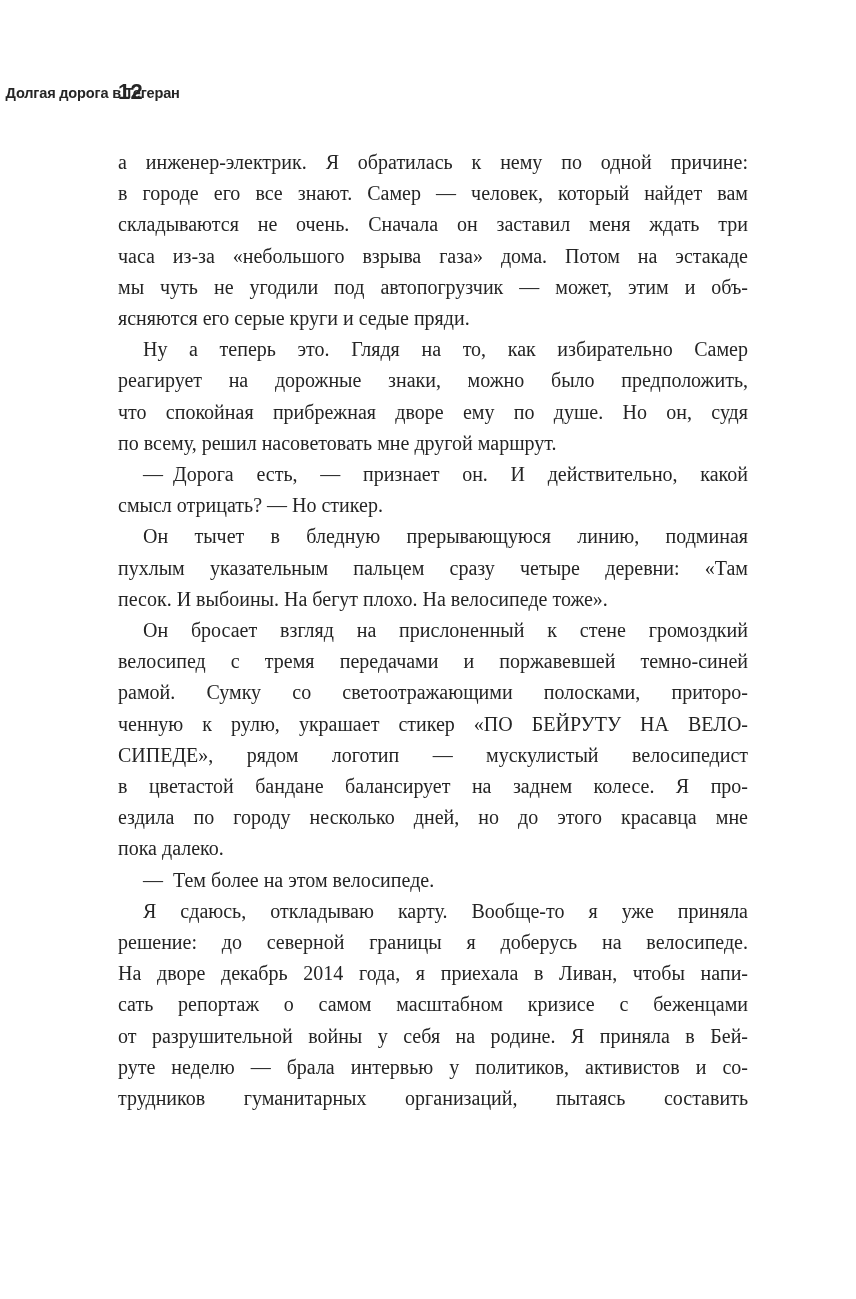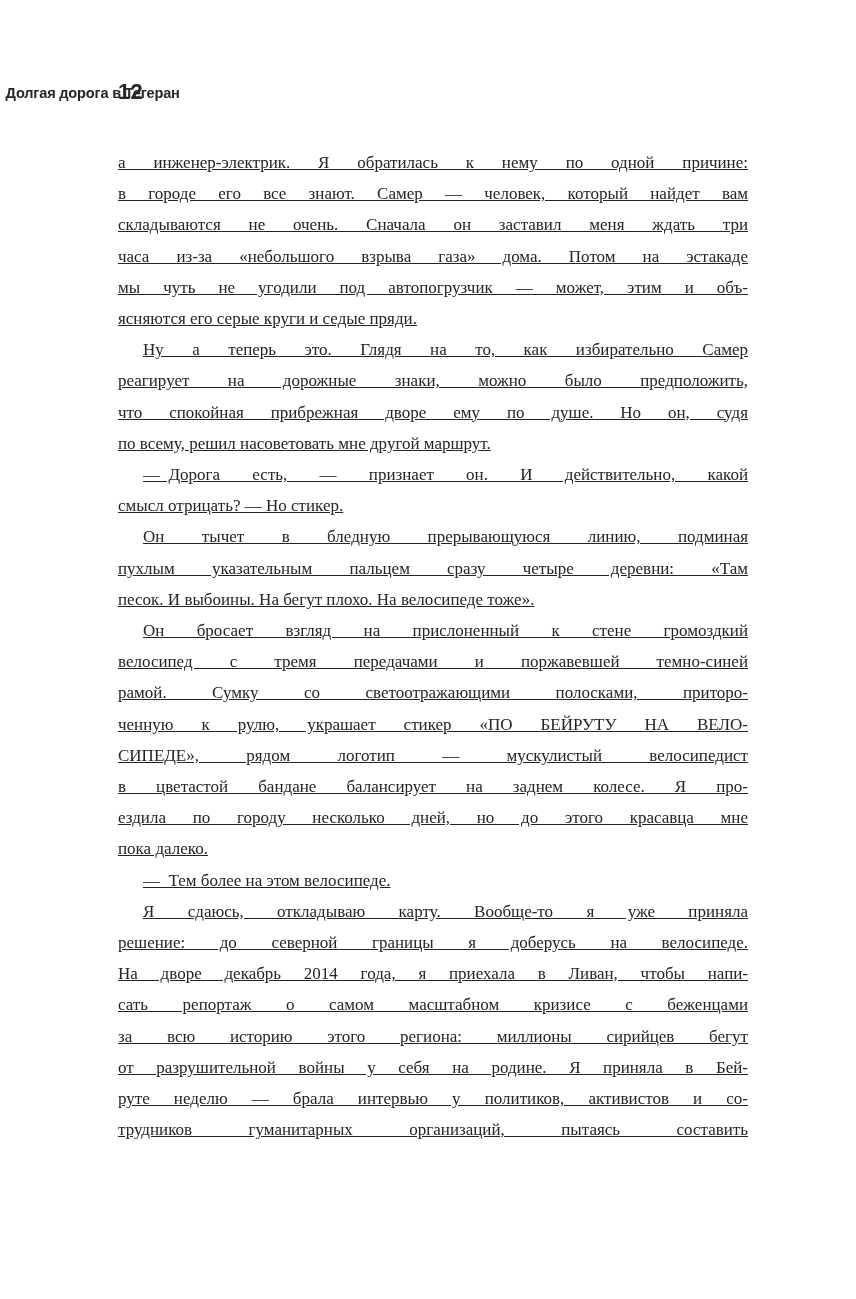--- a/index.html
+++ b/index.html
@@ -58,25 +58,24 @@
     left: 118px;
     top: 147px;
     width: 630px;
     color: var(--text-color, #242424);
   }
   .paragraph {
     margin: 0;
     padding: 0;
   }
   .line {
-    font-size: 17px;
+    font-size: 20px;
     line-height: 31.2px;
     white-space: normal;
     text-align: left;
-    text-decoration: underline;
   }
   .line.just {
     text-align: justify;
     text-align-last: justify;
   }
   .line.indent {
     text-indent: 25px;
   }
 </style>
 </head>
@@ -126,19 +125,18 @@
         <div class="line">пока далеко.</div>
       </div>
       <div class="paragraph">
         <div class="line indent">— Тем более на этом велосипеде.</div>
       </div>
       <div class="paragraph">
         <div class="line indent just">Я сдаюсь, откладываю карту. Вообще-то я уже приняла</div>
         <div class="line just">решение: до северной границы я доберусь на велосипеде.</div>
         <div class="line just">На дворе декабрь 2014 года, я приехала в Ливан, чтобы напи-</div>
         <div class="line just">сать репортаж о самом масштабном кризисе с беженцами</div>
-        <div class="line just">за всю историю этого региона: миллионы сирийцев бегут</div>
         <div class="line just">от разрушительной войны у себя на родине. Я приняла в Бей-</div>
         <div class="line just">руте неделю — брала интервью у политиков, активистов и со-</div>
         <div class="line just">трудников гуманитарных организаций, пытаясь составить</div>
       </div>
     </main>
 </div>
 
 </body></html>

